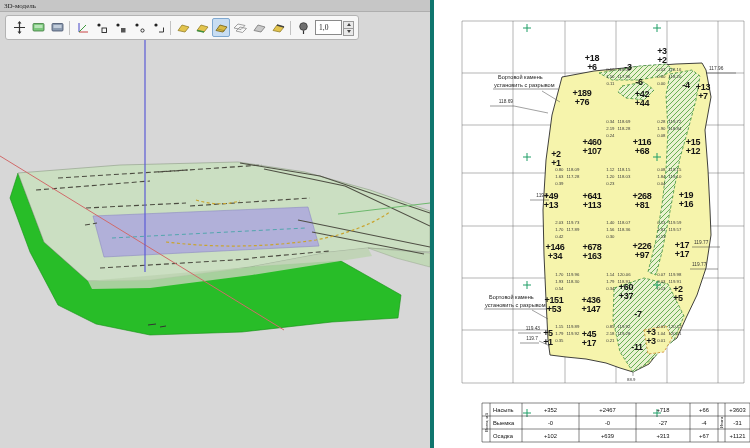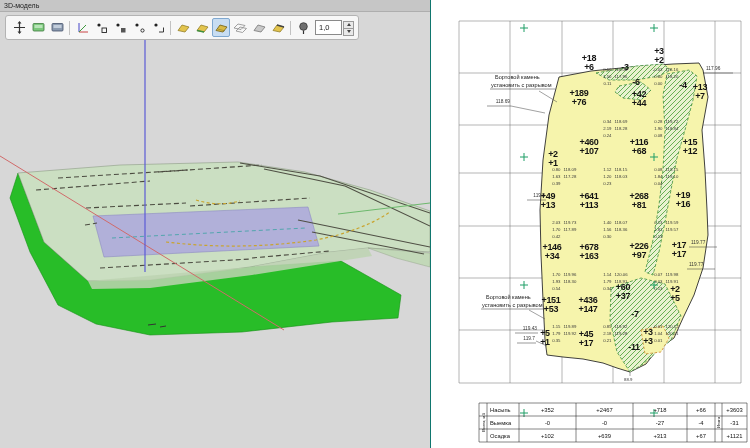--- a/index.html
+++ b/index.html
@@ -1,39 +1,39 @@
 <!DOCTYPE html>
 <html><head>
 <meta charset="utf-8">
 <style>
   html,body{margin:0;padding:0;width:750px;height:448px;overflow:hidden;
     font-family:"Liberation Sans",sans-serif;background:#d7d7d7;}
   .app{position:relative;width:750px;height:448px;}
   
-  .panel3d{position:absolute;left:0;top:0;width:430px;height:448px;background:#d7d7d7;overflow:hidden;}
+  .panel3d{position:absolute;left:0;top:0;width:430px;height:448px;background:#d7d7d7;overflow:hidden;font-family:Liberation Serif, serif;}
   .titlebar{position:absolute;left:0;top:0;width:430px;height:12px;background:#c6c6c6;
     border-bottom:1px solid #aeaeae;font-size:7px;color:#222;line-height:12px;padding-left:4px;
     box-sizing:border-box;z-index:3;}
   .toolbar{position:absolute;left:5px;top:15px;height:21px;display:flex;align-items:center;gap:1px;
     background:#f7f7f7;border:1px solid #b3b3b3;border-radius:3px;padding:1px 4px;z-index:3;}
   .tbtn{width:16px;height:17px;display:flex;align-items:center;justify-content:center;border:1px solid transparent;border-radius:2px;}
   .tbtn.active{background:#c8ddf2;border-color:#7fa8d0;}
   .tsep{width:1px;height:14px;background:#c2c2c2;margin:0 2px;}
   .spin{display:flex;align-items:center;margin-left:2px;}
   .spinbox{width:22px;height:13px;background:#fff;border:1px solid #8a8a8a;font-size:7.5px;
     color:#222;line-height:13px;padding-left:3px;}
   .spinarrows{display:flex;flex-direction:column;margin-left:1px;}
   .spinarrows b{width:9px;height:6px;border:1px solid #9a9a9a;background:#e9e9e9;display:flex;
     align-items:center;justify-content:center;margin-bottom:-1px;}
   .tri-up{width:0;height:0;border-left:2.5px solid transparent;border-right:2.5px solid transparent;border-bottom:3px solid #444;}
   .tri-dn{width:0;height:0;border-left:2.5px solid transparent;border-right:2.5px solid transparent;border-top:3px solid #444;}
   .viewport{position:absolute;left:0;top:0;z-index:1;}
   
   .panelmap{position:absolute;left:430px;top:0;width:320px;height:448px;background:#ffffff;
-    border-left:1px solid #0f766e;box-sizing:border-box;}
+    border-left:4px solid #0f766e;box-sizing:border-box;}
   
   .num{font-family:"Liberation Sans",sans-serif;font-weight:bold;font-size:9px;fill:#141414;letter-spacing:-0.3px;}
   .tiny{font-family:"Liberation Sans",sans-serif;font-size:4.3px;fill:#3a3a3a;}
   .edge{font-family:"Liberation Sans",sans-serif;font-size:4.8px;fill:#333;}
   .anno{font-family:"Liberation Sans",sans-serif;font-size:5.6px;fill:#222;}
   .tbl{font-family:"Liberation Sans",sans-serif;font-size:5.8px;fill:#111;}
   .tblrot{font-family:"Liberation Sans",sans-serif;font-size:4.2px;fill:#111;}
   .gridln{stroke:#6a6a6a;stroke-width:0.5;}
   .tline{stroke:#222;stroke-width:0.55;}
   .leader{stroke:#444;stroke-width:0.5;fill:none;}

